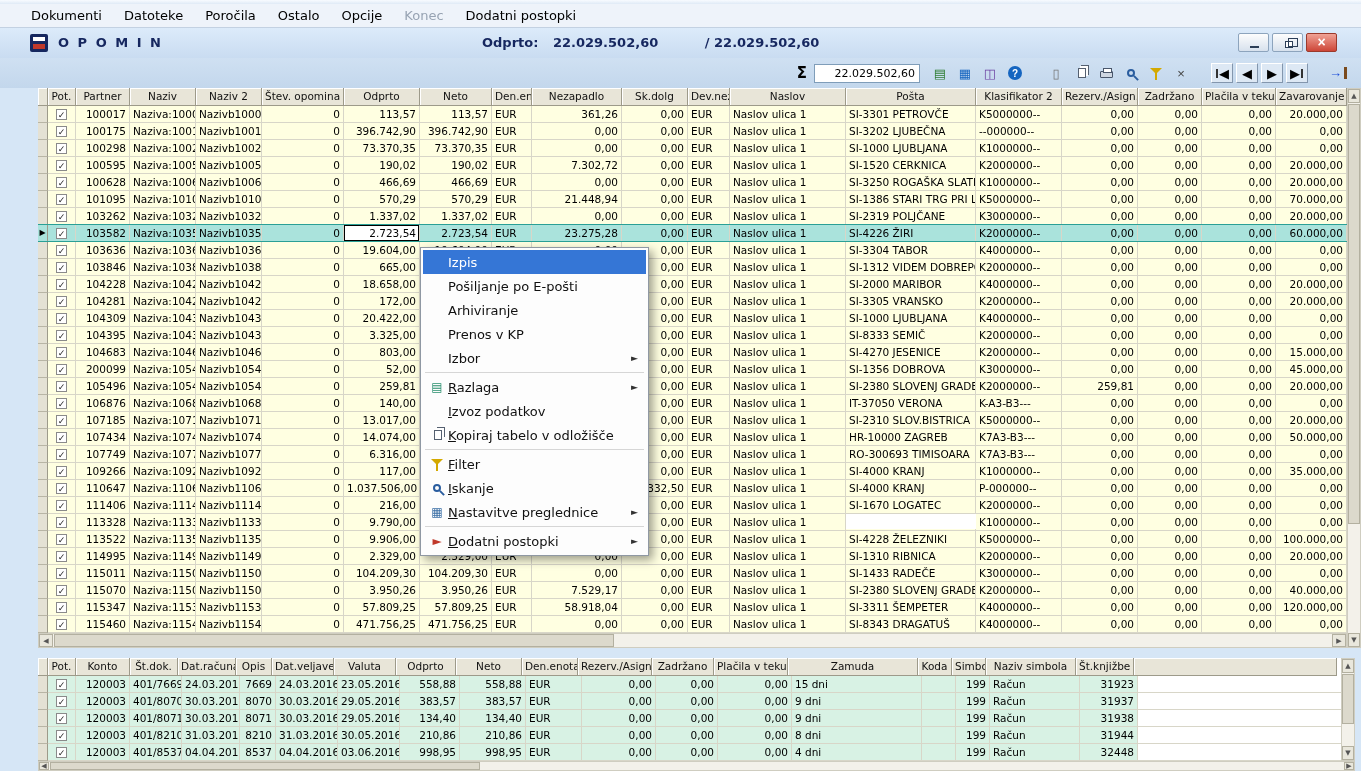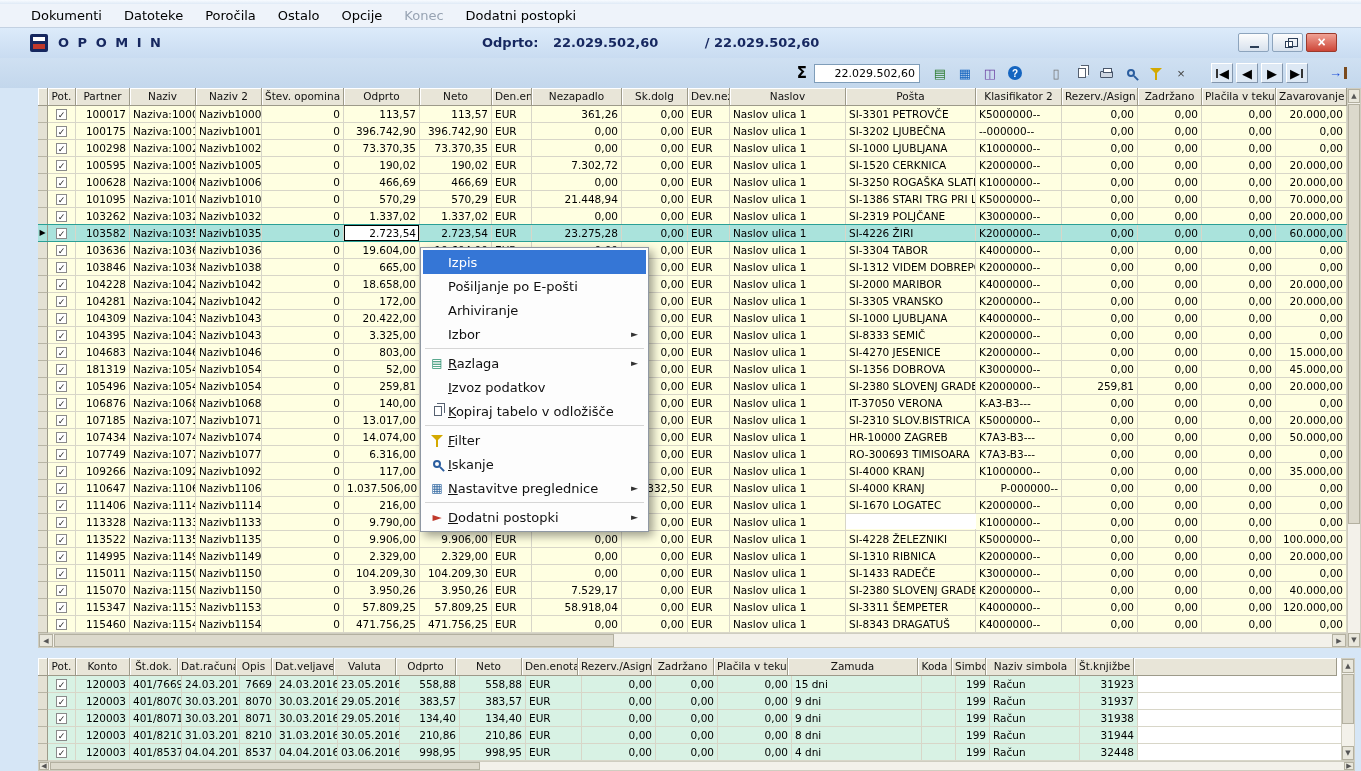--- a/index.html
+++ b/index.html
@@ -584,21 +584,21 @@
         <div class="g-cell val a-r" style="width: 76px;">0,00</div>
         <div class="g-cell val a-r" style="width: 64px;">0,00</div>
         <div class="g-cell val a-r" style="width: 74px;">0,00</div>
         <div class="g-cell val a-r" style="width: 71px;">15.000,00</div>
       </div>
       <div class="g-row g-data main-row">
         <div class="g-cell gutter" style="width: 10px;"></div>
         <div class="g-cell cb-cell" style="width: 28px;">
           <span class="cbx">✓</span>
         </div>
-        <div class="g-cell val a-r" style="width: 54px;">181319</div>
+        <div class="g-cell val a-r" style="width: 54px;">200099</div>
         <div class="g-cell val a-l" style="width: 66px;">Naziva:105468</div>
         <div class="g-cell val a-l" style="width: 66px;">Nazivb105468</div>
         <div class="g-cell val a-r" style="width: 82px;">0</div>
         <div class="g-cell val a-r" style="width: 76px;">52,00</div>
         <div class="g-cell val a-r" style="width: 72px;">52,00</div>
         <div class="g-cell val a-l" style="width: 40px;">EUR</div>
         <div class="g-cell val a-r" style="width: 90px;">0,00</div>
         <div class="g-cell val a-r" style="width: 66px;">0,00</div>
         <div class="g-cell val a-l" style="width: 42px;">EUR</div>
         <div class="g-cell val a-l" style="width: 116px;">Naslov ulica 1</div>
@@ -757,21 +757,21 @@
         <div class="g-cell val a-l" style="width: 66px;">Nazivb110647</div>
         <div class="g-cell val a-r" style="width: 82px;">0</div>
         <div class="g-cell val a-r" style="width: 76px;">1.037.506,00</div>
         <div class="g-cell val a-r" style="width: 72px;">1.037.506,00</div>
         <div class="g-cell val a-l" style="width: 40px;">EUR</div>
         <div class="g-cell val a-r" style="width: 90px;">0,00</div>
         <div class="g-cell val a-r" style="width: 66px;">332,50</div>
         <div class="g-cell val a-l" style="width: 42px;">EUR</div>
         <div class="g-cell val a-l" style="width: 116px;">Naslov ulica 1</div>
         <div class="g-cell val a-l" style="width: 130px;">SI-4000 KRANJ</div>
-        <div class="g-cell val a-l" style="width: 86px; text-align: right;">P-000000--</div>
+        <div class="g-cell val a-l" style="width: 86px;">P-000000--</div>
         <div class="g-cell val a-r" style="width: 76px;">0,00</div>
         <div class="g-cell val a-r" style="width: 64px;">0,00</div>
         <div class="g-cell val a-r" style="width: 74px;">0,00</div>
         <div class="g-cell val a-r" style="width: 71px;">0,00</div>
       </div>
       <div class="g-row g-data main-row">
         <div class="g-cell gutter" style="width: 10px;"></div>
         <div class="g-cell cb-cell" style="width: 28px;">
           <span class="cbx">✓</span>
         </div>
@@ -1133,20 +1133,24 @@
       <div class="cm-item">
         <span class="cm-icon"></span>
         <span class="cm-label">Pošiljanje po E-pošti</span>
       </div>
       <div class="cm-item">
         <span class="cm-icon"></span>
         <span class="cm-label">Arhiviranje</span>
       </div>
       <div class="cm-item">
         <span class="cm-icon"></span>
+        <span class="cm-label">Prenos v KP</span>
+      </div>
+      <div class="cm-item">
+        <span class="cm-icon"></span>
         <span class="cm-label">Izbor</span>
         <span class="cm-arrow">►</span>
       </div>
       <div class="cm-sep"></div>
       <div class="cm-item">
         <span class="cm-icon" style="color: rgb(42, 143, 110);">▤</span>
         <span class="cm-label"><u>R</u>azlaga</span>
         <span class="cm-arrow">►</span>
       </div>
       <div class="cm-item">

